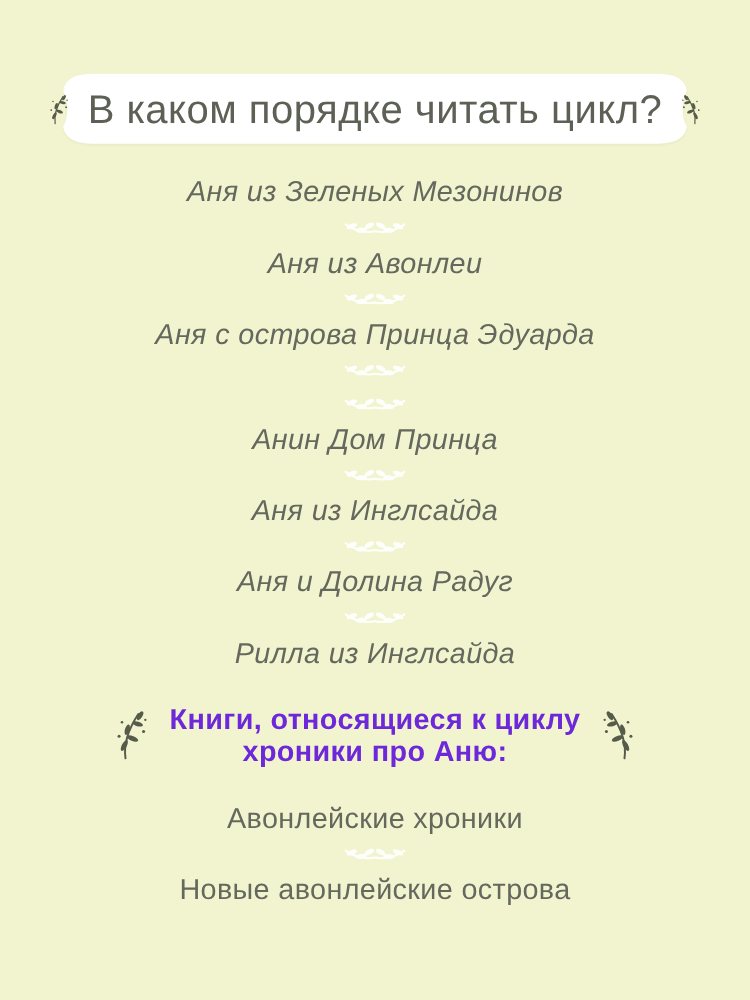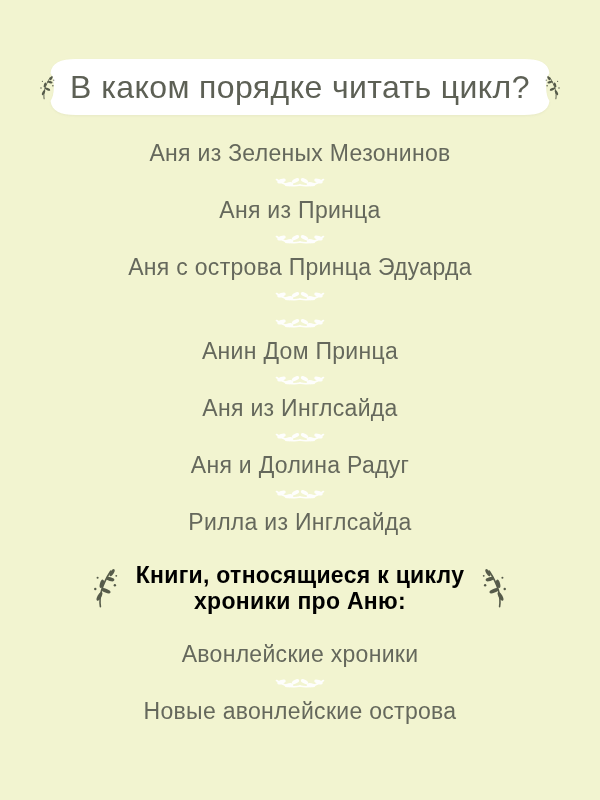--- a/index.html
+++ b/index.html
@@ -58,20 +58,21 @@
   }
   .mirrored { transform: scaleX(-1); }
 
   
   .series-list {
     margin-top: 22px;
     display: flex;
     flex-direction: column;
     align-items: center;
     flex: 0 0 auto;
+    font-style: italic;
   }
   .book-row {
     height: 30px;
     display: flex;
     align-items: center;
     justify-content: center;
     font-size: 23px;
     letter-spacing: 0.3px;
     color: #65685c;
     white-space: nowrap;
@@ -101,21 +102,21 @@
     width: 28px;
     height: 54px;
     flex: 0 0 auto;
   }
   .heading-text {
     text-align: center;
     font-size: 23px;
     font-weight: bold;
     line-height: 26px;
     letter-spacing: 0.3px;
-    color: #000000;
+    color: #6d28d9;
   }
   .heading-text span { display: block; }
 
   
   .related-list {
     margin-top: 24px;
     display: flex;
     flex-direction: column;
     align-items: center;
     flex: 0 0 auto;
@@ -180,21 +181,21 @@
     </div>
   </div>
 
   <div class="series-list">
     <div class="book-row">Аня из Зеленых Мезонинов</div>
     <div class="divider-row">
         <svg class="leaf-divider" viewBox="0 0 54 15">
           <use href="#flourish"></use>
         </svg>
       </div>
-    <div class="book-row">Аня из Принца</div>
+    <div class="book-row">Аня из Авонлеи</div>
     <div class="divider-row">
         <svg class="leaf-divider" viewBox="0 0 54 15">
           <use href="#flourish"></use>
         </svg>
       </div>
     <div class="book-row">Аня с острова Принца Эдуарда</div>
     <div class="divider-row">
         <svg class="leaf-divider" viewBox="0 0 54 15">
           <use href="#flourish"></use>
         </svg>

